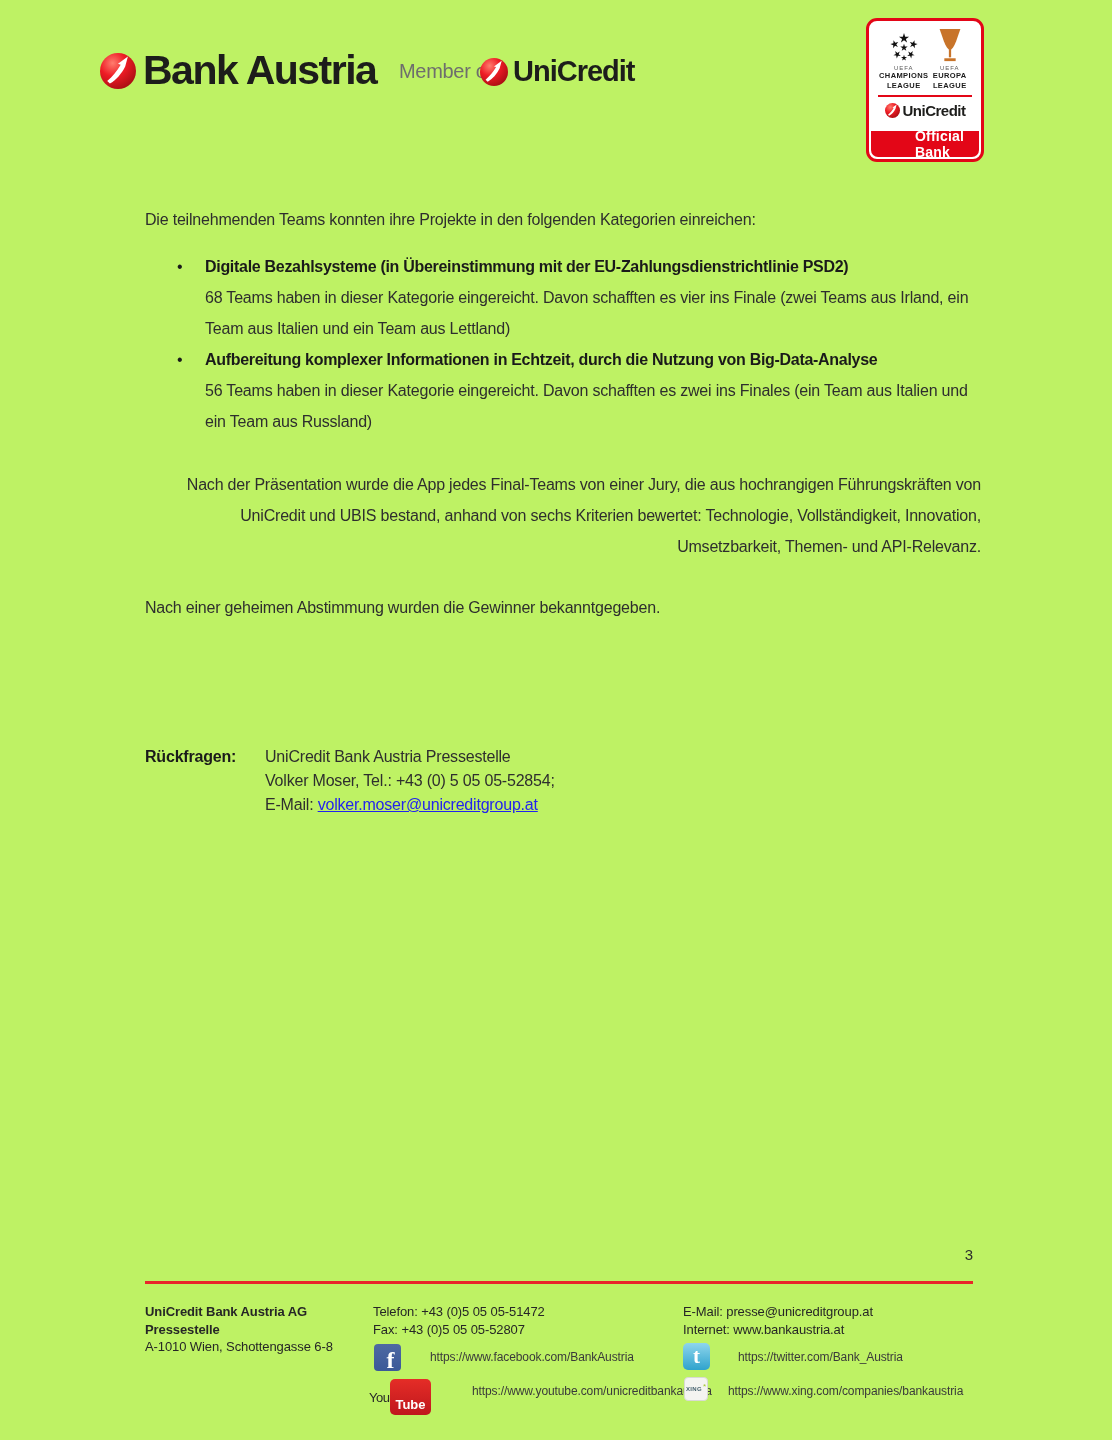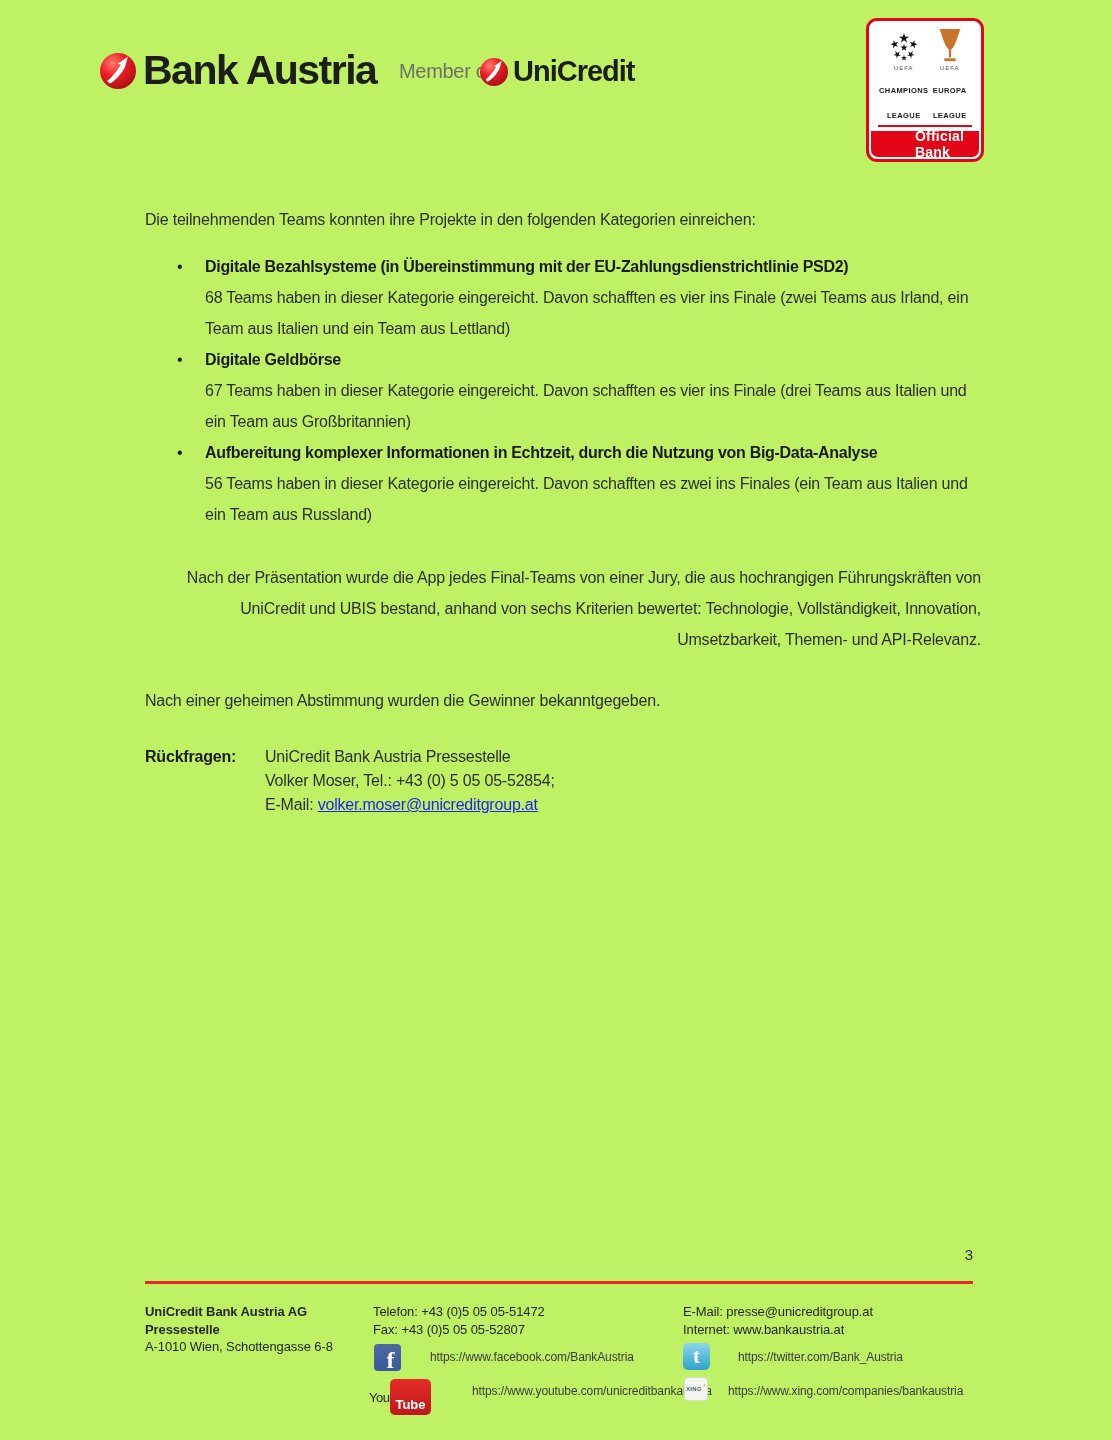--- a/index.html
+++ b/index.html
@@ -14,21 +14,21 @@
   .memberof{position:absolute;left:399px;top:60px;font-size:20px;color:#6e6e6d;letter-spacing:-0.3px;}
   .uc-small{position:absolute;left:480px;top:55px;display:flex;align-items:center;}
   .uc-word{font-size:29px;font-weight:bold;color:#1d1d1b;letter-spacing:-1px;margin-left:5px;}
 
   
   .badge{position:absolute;left:866px;top:18px;width:118px;height:144px;
     border:3px solid #e30617;border-radius:11px;background:#fff;box-sizing:border-box;}
   .badge-logos{display:flex;justify-content:space-between;padding:8px 10px 0 10px;}
   .crest{display:flex;flex-direction:column;align-items:center;width:50px;}
   .crest .uefa-mini{font-size:6px;color:#5a5a5a;letter-spacing:1px;margin-top:2px;}
-  .crest .cname{font-size:7.5px;font-weight:bold;color:#1a1a1a;letter-spacing:0.4px;line-height:8.5px;text-align:center;margin-top:16px;}
+  .crest .cname{font-size:7.5px;font-weight:bold;color:#1a1a1a;letter-spacing:0.4px;line-height:8.5px;text-align:center;margin-top:1px;}
   .badge-divider{height:2px;background:#e30617;margin:5px 9px 0 9px;}
   .badge-uc{display:flex;align-items:center;justify-content:center;margin-top:5px;}
   .badge-uc .uc-word-sm{font-size:15px;font-weight:bold;color:#1d1d1b;letter-spacing:-0.5px;margin-left:3px;}
   .official{position:absolute;left:2px;right:2px;bottom:2px;height:26px;background:#e30617;
     border-radius:0 0 7px 7px;color:#fff;font-size:14px;font-weight:bold;
     display:flex;align-items:center;justify-content:center;letter-spacing:0.2px;padding-left:44px;}
 
   
   .content{position:absolute;left:145px;top:204px;width:836px;font-size:16px;line-height:31px;color:#2e2e2e;letter-spacing:-0.2px;}
   .bullets{margin:16px 0 0 0;padding:0;list-style:none;}
@@ -150,24 +150,20 @@
 
   <div class="content">
     <div>Die teilnehmenden Teams konnten ihre Projekte in den folgenden Kategorien einreichen:</div>
 
     <ul class="bullets">
       <li>
         <div class="b-title">Digitale Bezahlsysteme (in Übereinstimmung mit der EU-Zahlungsdienstrichtlinie PSD2)</div>
         <div>68 Teams haben in dieser Kategorie eingereicht. Davon schafften es vier ins Finale (zwei Teams aus Irland, ein Team aus Italien und ein Team aus  Lettland)</div>
       </li>
       <li>
-        <div class="b-title">Digitale Geldbörse</div>
-        <div>67 Teams haben in dieser Kategorie eingereicht. Davon schafften es vier ins Finale (drei Teams aus Italien und ein Team aus Großbritannien)</div>
-      </li>
-      <li>
         <div class="b-title">Aufbereitung komplexer Informationen in Echtzeit, durch die Nutzung von Big-Data-Analyse</div>
         <div>56 Teams haben in dieser Kategorie eingereicht. Davon schafften es zwei ins Finales (ein Team aus Italien und ein Team aus Russland)</div>
       </li>
     </ul>
 
     <p class="para1">Nach der Präsentation wurde die App jedes Final-Teams von einer Jury, die aus hochrangigen Führungskräften von UniCredit und UBIS bestand, anhand von sechs Kriterien bewertet: Technologie, Vollständigkeit, Innovation, Umsetzbarkeit, Themen- und API-Relevanz.</p>
     <p class="para2">Nach einer geheimen Abstimmung wurden die Gewinner bekanntgegeben.</p>
   </div>
 
   <div class="contact">

